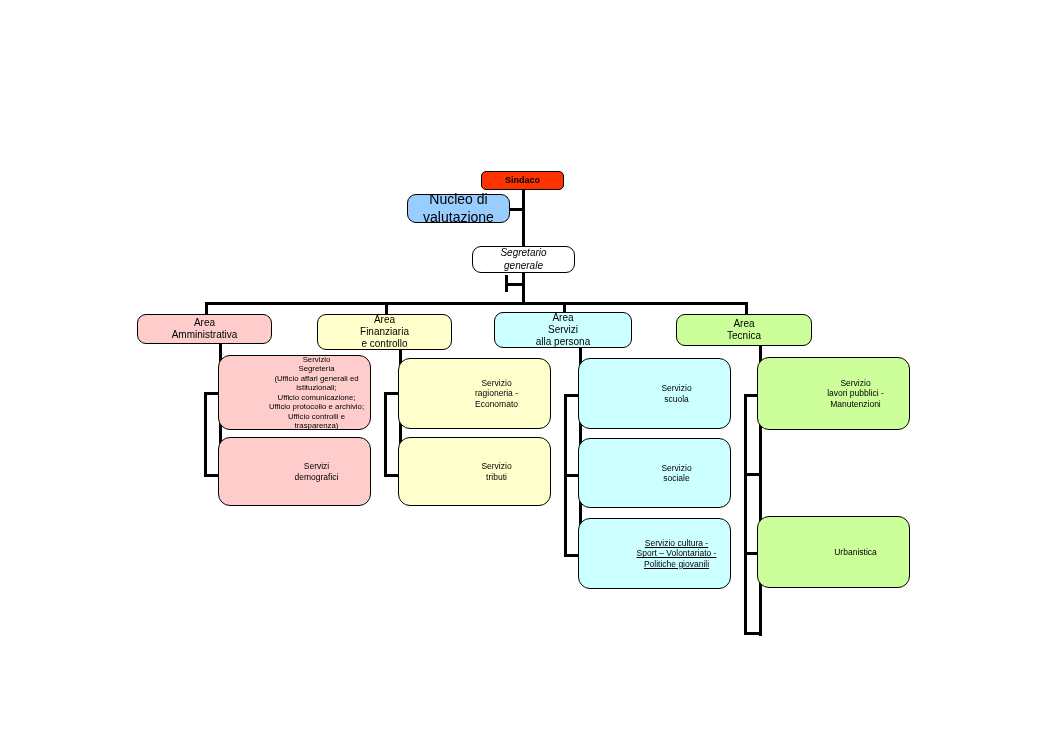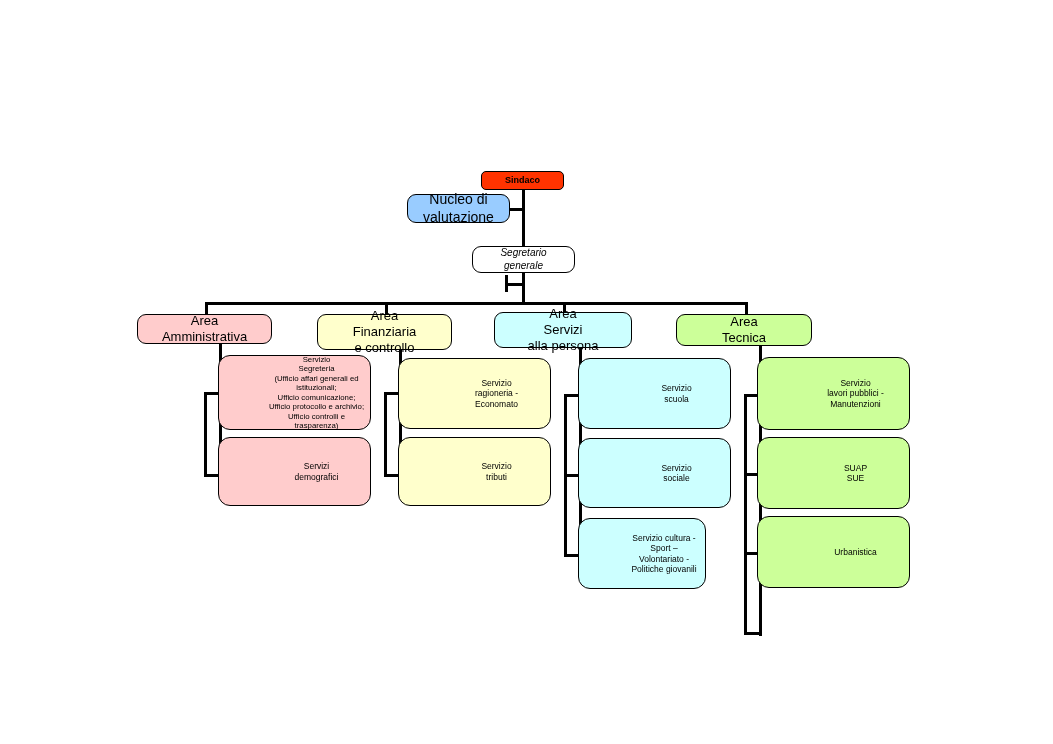--- a/index.html
+++ b/index.html
@@ -44,21 +44,21 @@
   }
   .node.plain {
     background: #ffffff;
     font-size: 10px;
   }
   .node.blue {
     background: #99ccff;
     font-size: 14px;
   }
   .node.area {
-    font-size: 13px;
+    font-size: 10px;
   }
   .node.pink { background: #ffcccc; }
   .node.yellow { background: #ffffcc; }
   .node.cyan  { background: #ccffff; }
   .node.green { background: #ccff99; }
 
   .node.leaf {
     font-size: 8.5px;
     border-radius: 12px;
     padding-left: 48px;
@@ -181,35 +181,31 @@
   <div class="node leaf cyan" style="left:578px; top:358px; width:153px; height:71px;">
     <span class="label">Servizio
 scuola</span>
   </div>
 
   <div class="node leaf cyan" style="left:578px; top:438px; width:153px; height:70px;">
     <span class="label">Servizio
 sociale</span>
   </div>
 
-  <div class="node leaf cyan" style="left:578px; top:518px; width:128px; height:71px;">
+  <div class="node leaf cyan" style="left:578px; top:518px; width:153px; height:71px;text-decoration:underline;">
     <span class="label">Servizio cultura -
 Sport – Volontariato -
 Politiche giovanili</span>
   </div>
 
   <div class="node leaf green" style="left:757px; top:357px; width:153px; height:73px;">
     <span class="label">Servizio
 lavori pubblici -
 Manutenzioni</span>
   </div>
 
-  <div class="node leaf green" style="left:757px; top:437px; width:153px; height:72px;">
-    <span class="label">SUAP
-SUE</span>
-  </div>
 
   <div class="node leaf green" style="left:757px; top:516px; width:153px; height:72px;">
     <span class="label">Urbanistica</span>
   </div>
 
 
 </div>
 
 </body></html>

